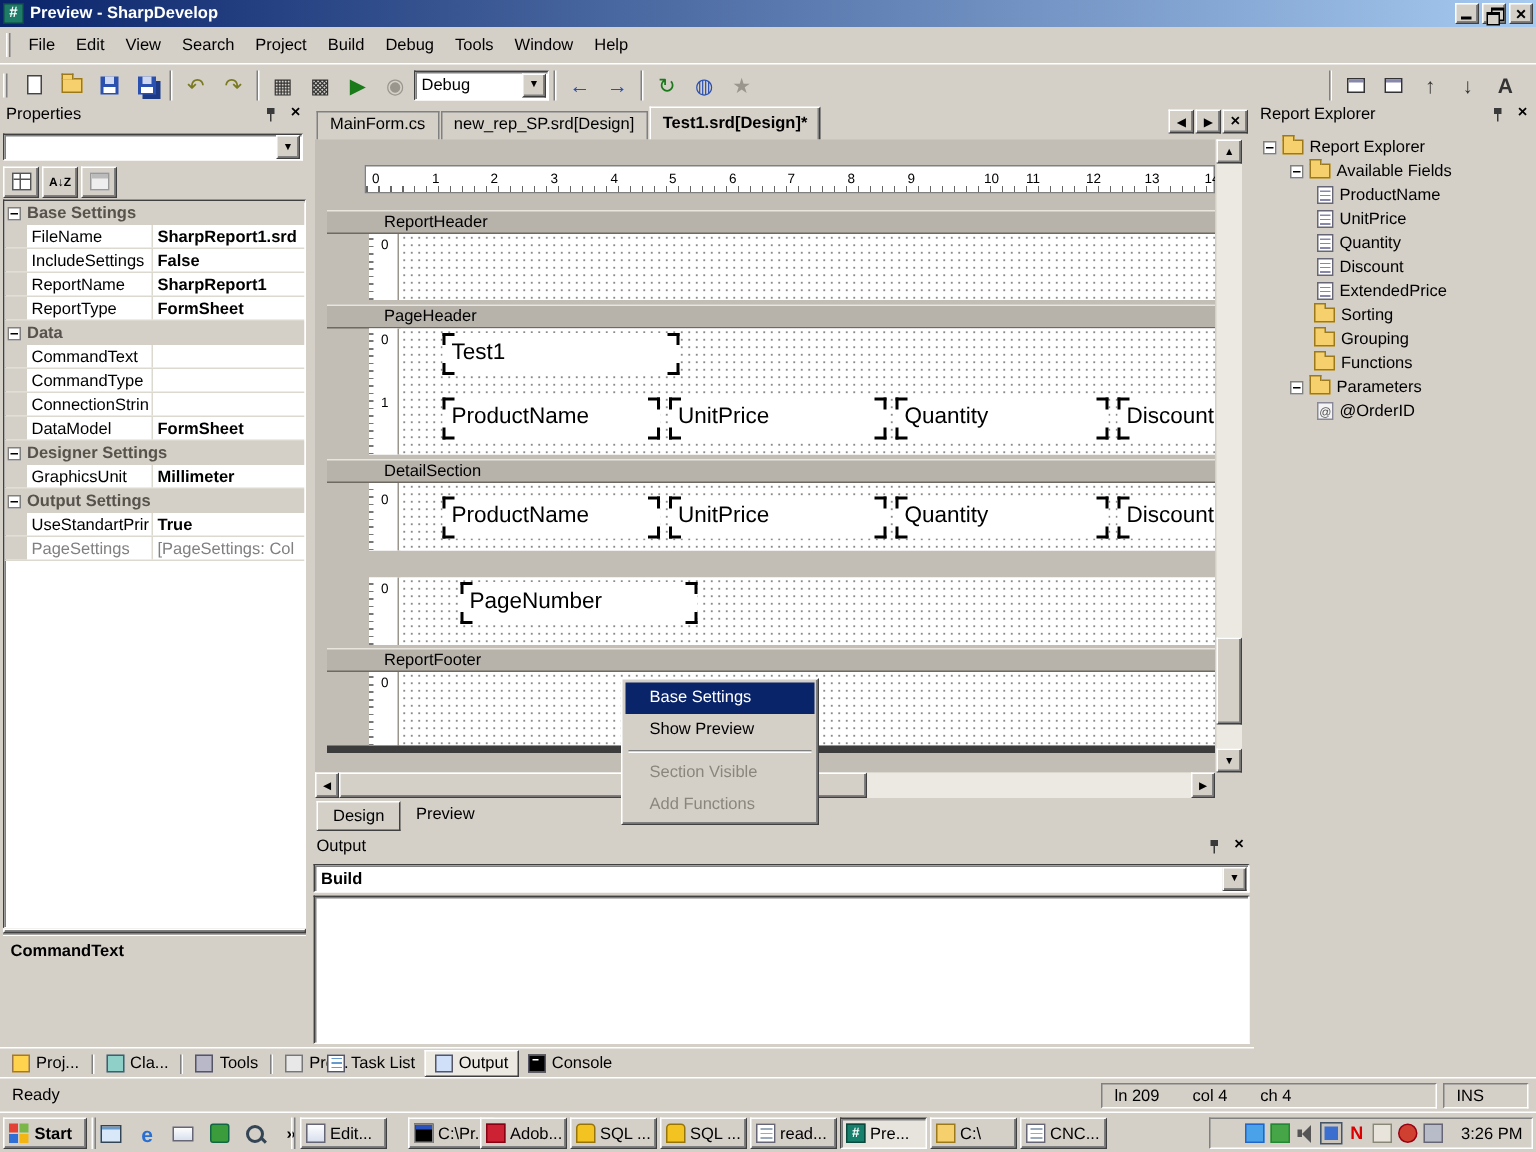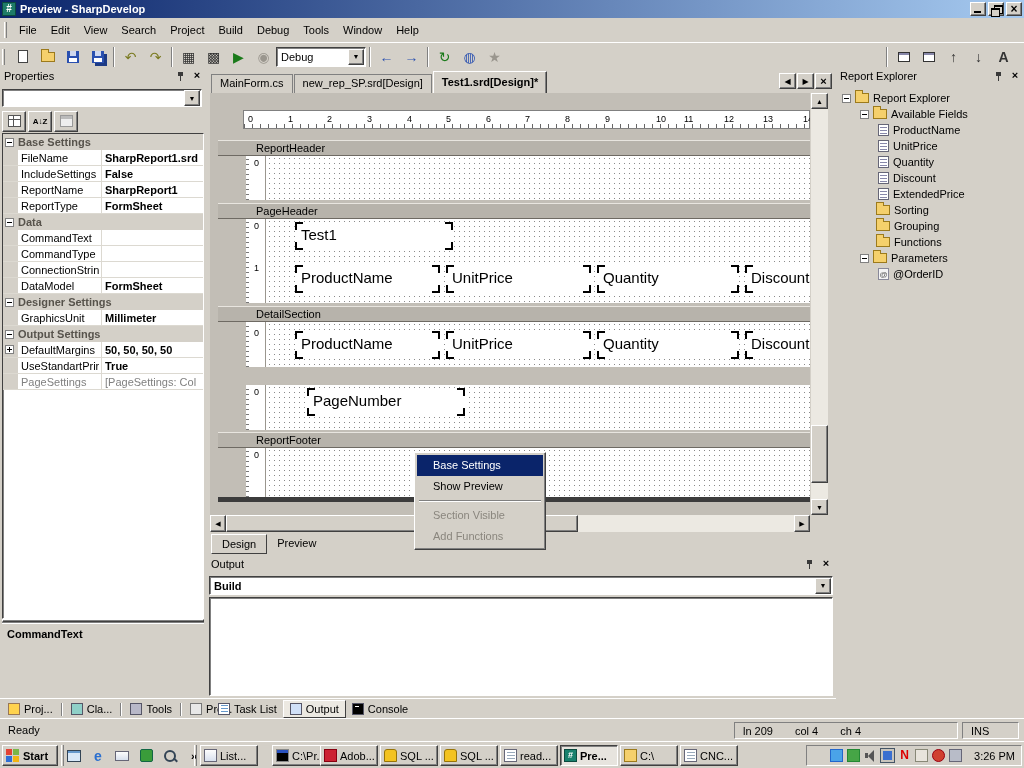--- a/index.html
+++ b/index.html
@@ -159,21 +159,21 @@
   .ql-desk{width:14px;height:12px;background:#d8e8f8;border:1px solid #345;box-shadow:inset 0 2px 0 #69c}
   .ql-ie{color:#2a6fd0;font-weight:bold;font-size:14px}
   .ql-ie::before{content:"e"}
   .ql-mail{width:14px;height:10px;background:linear-gradient(180deg,#fdfdfd,#d8e0ee);border:1px solid #667}
   .ql-green{width:13px;height:13px;background:#3a9c3a;border:1px solid #164;border-radius:2px}
   .ql-mag{position:relative;width:16px;height:16px}
   .ql-mag::before{content:"";position:absolute;left:2px;top:2px;width:8px;height:8px;border:2px solid #345;border-radius:50%}
   .ql-mag::after{content:"";position:absolute;left:11px;top:11px;width:5px;height:2px;background:#345;transform:rotate(45deg)}
   .ql-more::before{content:"»";font-weight:bold}
   .taskbtn{position:absolute;top:3px;width:58px;height:21px;display:flex;align-items:center;gap:3px;padding:0 3px;overflow:hidden;white-space:nowrap}
-  .taskbtn.pressed{font-weight:bold}
+  .taskbtn.pressed{font-weight:normal}
   .ti{width:13px;height:13px;flex:none}
   .ti-mail{background:linear-gradient(180deg,#fdfdfd,#d8e0ee);border:1px solid #667}
   .ti-dos{background:#000;border:1px solid #888;box-shadow:inset 0 3px 0 #2a52be}
   .ti-pdf{background:#c23;border:1px solid #801}
   .ti-sql{background:#f3c321;border:1px solid #977408;border-radius:3px 3px 0 0}
   .ti-note{background:#fff;border:1px solid #667;background-image:repeating-linear-gradient(#9ab 0 1px,transparent 1px 3px);background-size:8px 9px;background-position:2px 2px;background-repeat:no-repeat}
   .ti-sd{background:#17806d;border:1px solid #0a4a3e;color:#fff;font-size:9px;font-weight:bold;text-align:center;line-height:11px}
   .ti-sd::before{content:"#"}
   .ti-fold{background:#f5d06c;border:1px solid #9c7a1c}
   #tray{position:absolute;left:806px;right:2px;top:3px;height:21px;display:flex;align-items:center;justify-content:flex-end;gap:4px;padding:0 6px}
@@ -370,27 +370,20 @@
         <div class="prow">
             <span class="pgut"></span>
             <span class="pkey">GraphicsUnit</span>
             <span class="pval">Millimeter</span>
           </div>
         <div class="pcat">
             <span class="gutbox"></span>
             <span>Output Settings</span>
           </div>
         <div class="prow">
-            <span class="pgut">
-              <span class="gutbox plus"></span>
-            </span>
-            <span class="pkey">DefaultMargins</span>
-            <span class="pval">50, 50, 50, 50</span>
-          </div>
-        <div class="prow">
             <span class="pgut"></span>
             <span class="pkey">UseStandartPrir</span>
             <span class="pval">True</span>
           </div>
         <div class="prow ro">
             <span class="pgut"></span>
             <span class="pkey">PageSettings</span>
             <span class="pval">[PageSettings: Col</span>
           </div>
       </div>
@@ -660,21 +653,21 @@
       <span class="qli">
           <span class="ql-mag"></span>
         </span>
       <span class="qli">
           <span class="ql-more"></span>
         </span>
     </div>
     <span class="qsep" style="left:194px"></span>
     <div class="taskbtn r" style="left:200px">
         <span class="ti ti-mail"></span>
-        <span>List...</span>
+        <span>Edit...</span>
       </div>
     <div class="taskbtn r" style="left:272px">
         <span class="ti ti-dos"></span>
         <span>C:\Pr...</span>
       </div>
     <div class="taskbtn r" style="left:320px">
         <span class="ti ti-pdf"></span>
         <span>Adob...</span>
       </div>
     <div class="taskbtn r" style="left:380px">

